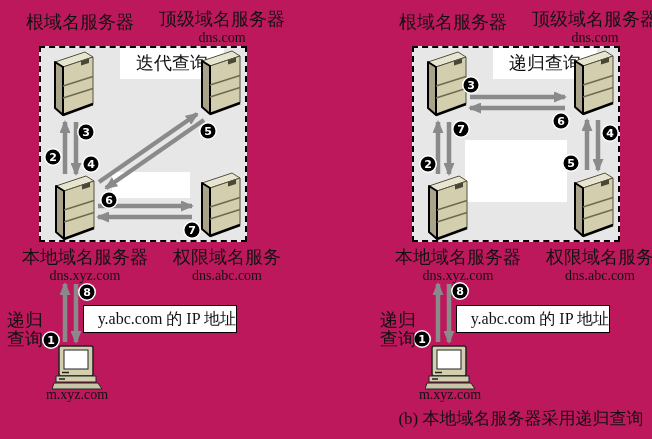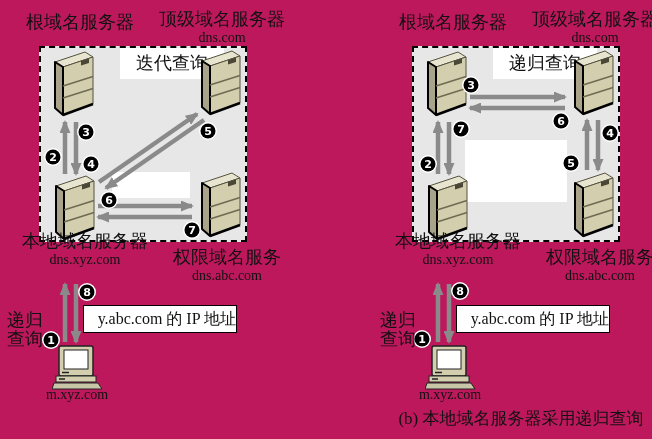--- a/index.html
+++ b/index.html
@@ -36,21 +36,21 @@
 
   .badge{
     position:absolute;width:15px;height:15px;border-radius:50%;
     background:#000;color:#fff;text-align:center;
     font:bold 11px/15px "DejaVu Sans",sans-serif;
     transform:translate(-50%,-50%);box-shadow:0 0 0 1.5px #fff;
   }
 
   .lbl-root{left:14px;top:13px;width:132px;}
   .lbl-tld{left:156px;top:10px;width:132px;}
-  .lbl-local{left:12px;top:232px;width:146px;}
+  .lbl-local{left:12px;top:248px;width:146px;}
   .lbl-auth{left:166px;top:248px;width:122px;}
   .ip-box{
     left:83px;top:305px;width:152px;height:26px;background:#fff;
     border:1.5px solid #000;text-align:right;font-size:16px;line-height:26px;white-space:nowrap;
   }
   .lbl-recursive{left:3px;top:311px;width:44px;font-size:18px;line-height:19px;}
   .lbl-host{left:34px;top:386px;width:86px;}
   .caption{left:8px;top:407px;width:280px;font-size:17px;white-space:nowrap;}
 </style>
 </head>

